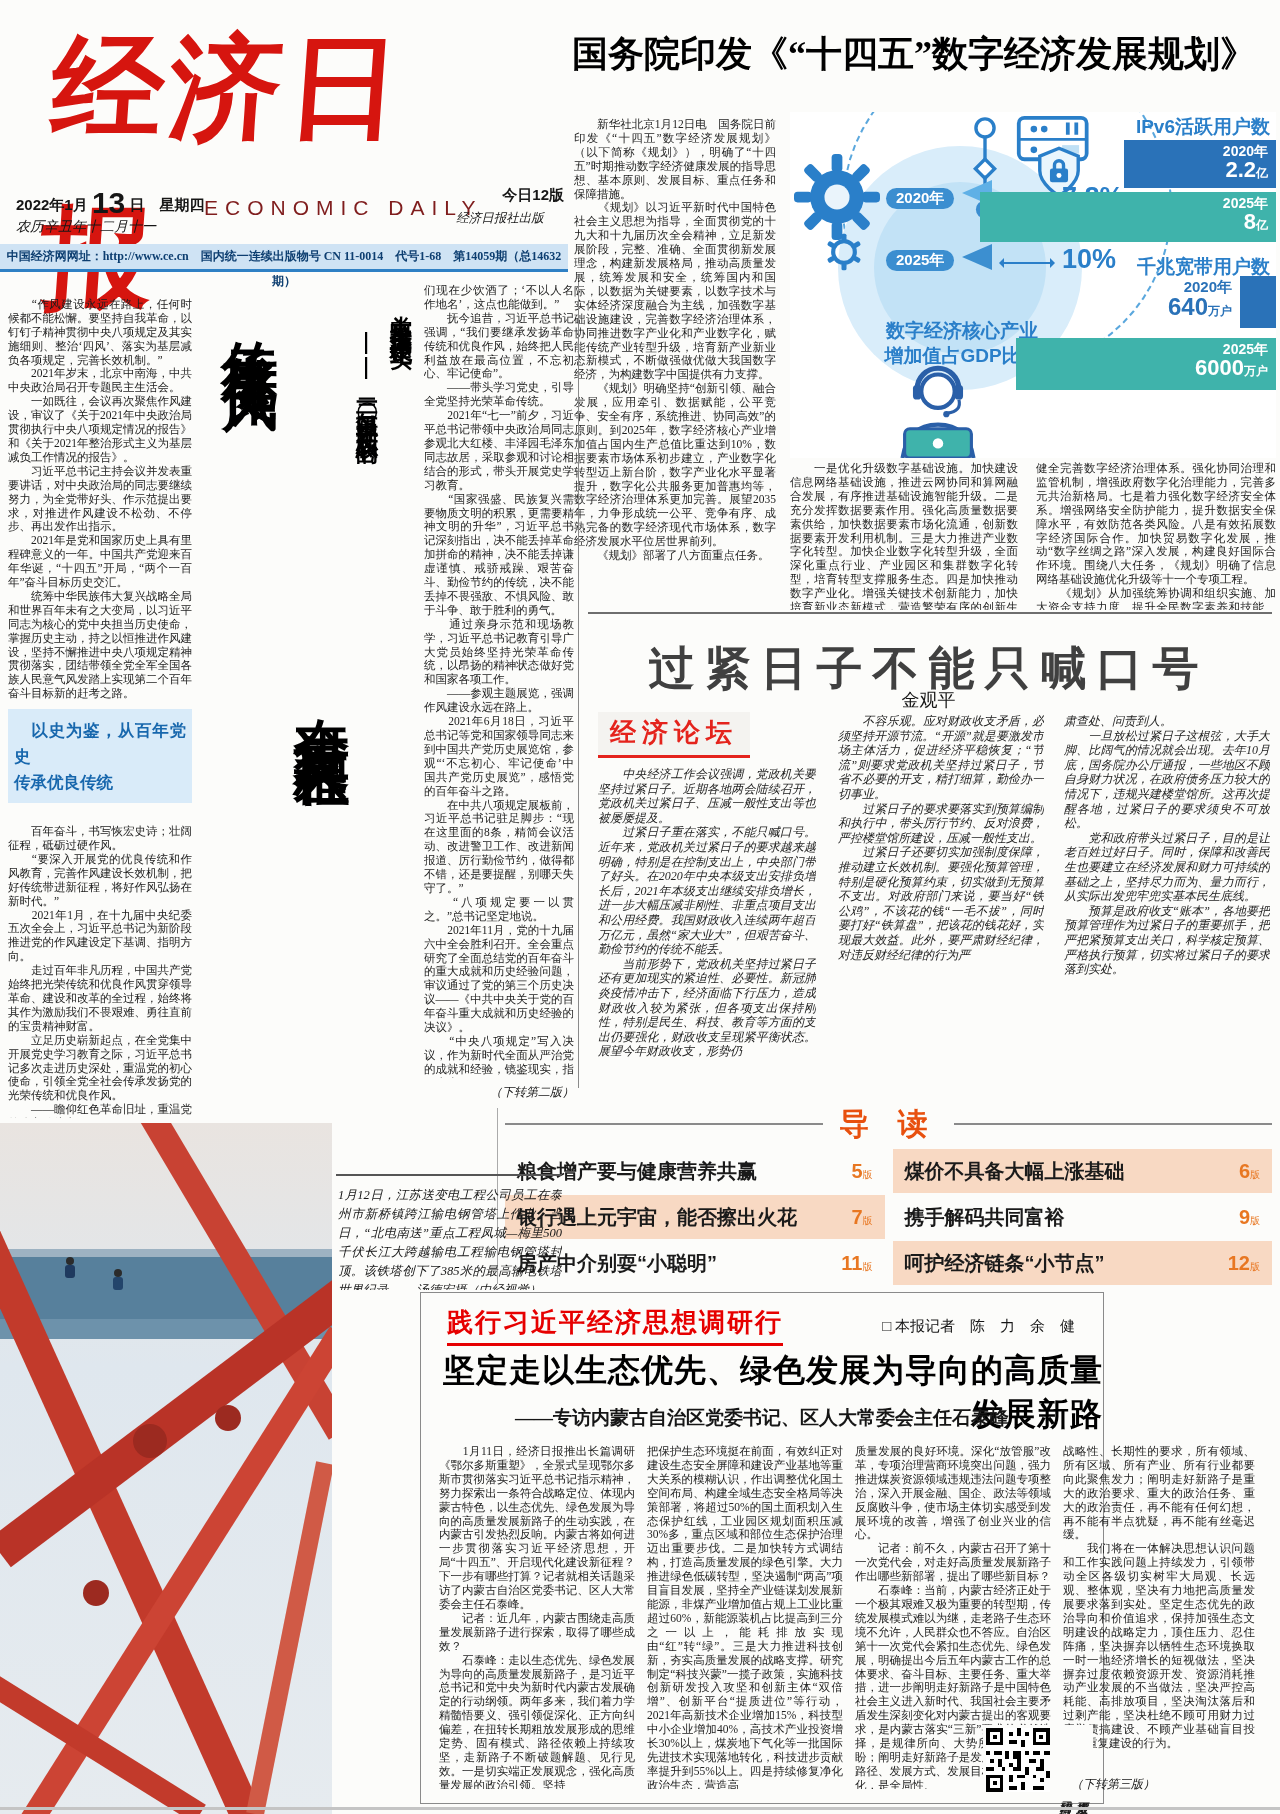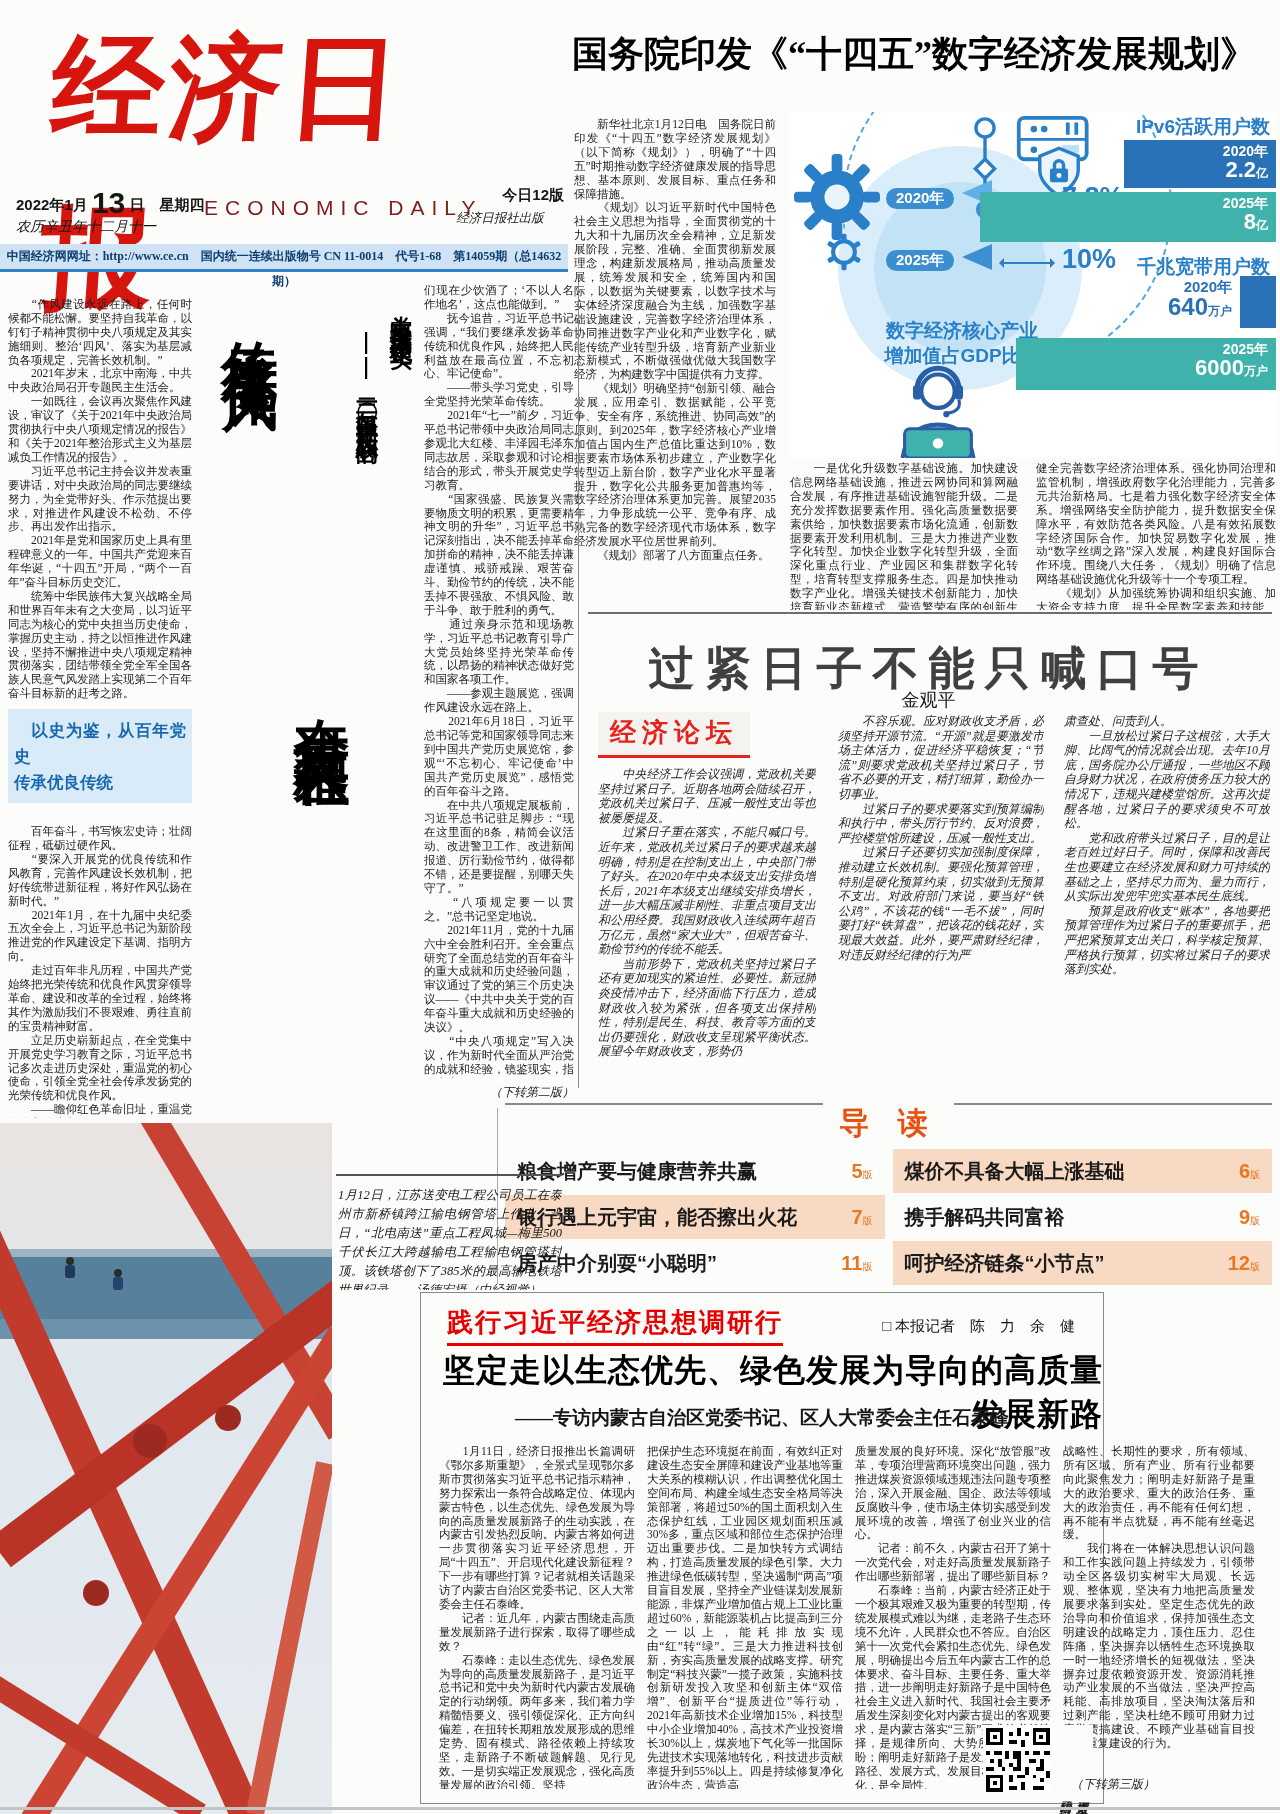--- a/index.html
+++ b/index.html
@@ -63,21 +63,21 @@
   .note{font-size:12px;font-style:italic;text-align:right}
   
   .forum-h{left:585px;top:638px;width:687px;text-align:center;font-size:46px;font-weight:900;
            letter-spacing:10px;font-family:"Liberation Sans",sans-serif;color:#404040}
   .forum-by{left:585px;top:688px;width:687px;text-align:center;font-size:18px}
   .forum-label{display:inline-block;background:#f4f3f0;color:#e4231c;font-weight:900;font-size:26px;
                letter-spacing:6px;padding:3px 12px 5px;border-bottom:3px solid #e4231c;
                margin-bottom:9px;font-family:"Liberation Sans",sans-serif}
   
   .dd-box{left:505px;top:1103px;width:767px;height:184px}
-  .dd-head{display:flex;align-items:flex-start;gap:16px;height:42px}
+  .dd-head{display:flex;align-items:center;gap:16px;height:42px}
   .dd-line{flex:1;height:2px;background:#8a8a8a}
   .dd-title{font-size:30px;font-weight:900;color:#e8500e;letter-spacing:10px;
             font-family:"Liberation Sans",sans-serif}
   .dd-grid{display:grid;grid-template-columns:1fr 1fr;grid-auto-rows:44px;gap:2px 8px;margin-top:4px}
   .dd-item{display:flex;align-items:center;justify-content:space-between;padding:0 12px;
            font-family:"Liberation Sans",sans-serif}
   .dd-item.shade{background:#f8d9c3}
   .dd-text{font-size:20px;font-weight:bold;color:#1a1a1a}
   .dd-page b{color:#e87722;font-size:20px;font-family:"Liberation Sans",sans-serif}
   .dd-page i{color:#e87722;font-size:10px;font-style:normal}

